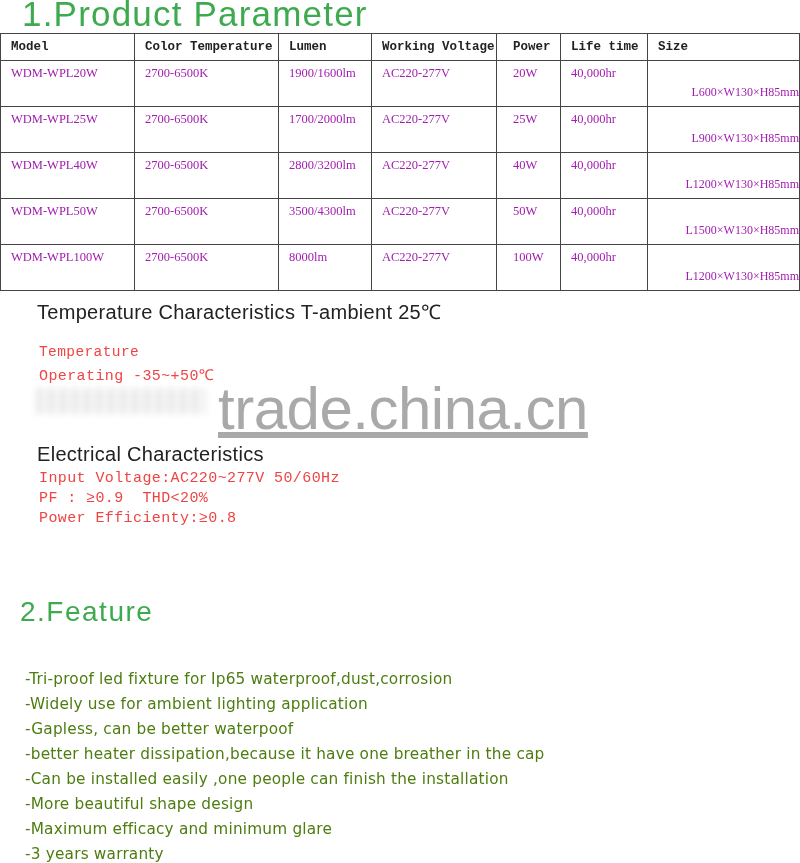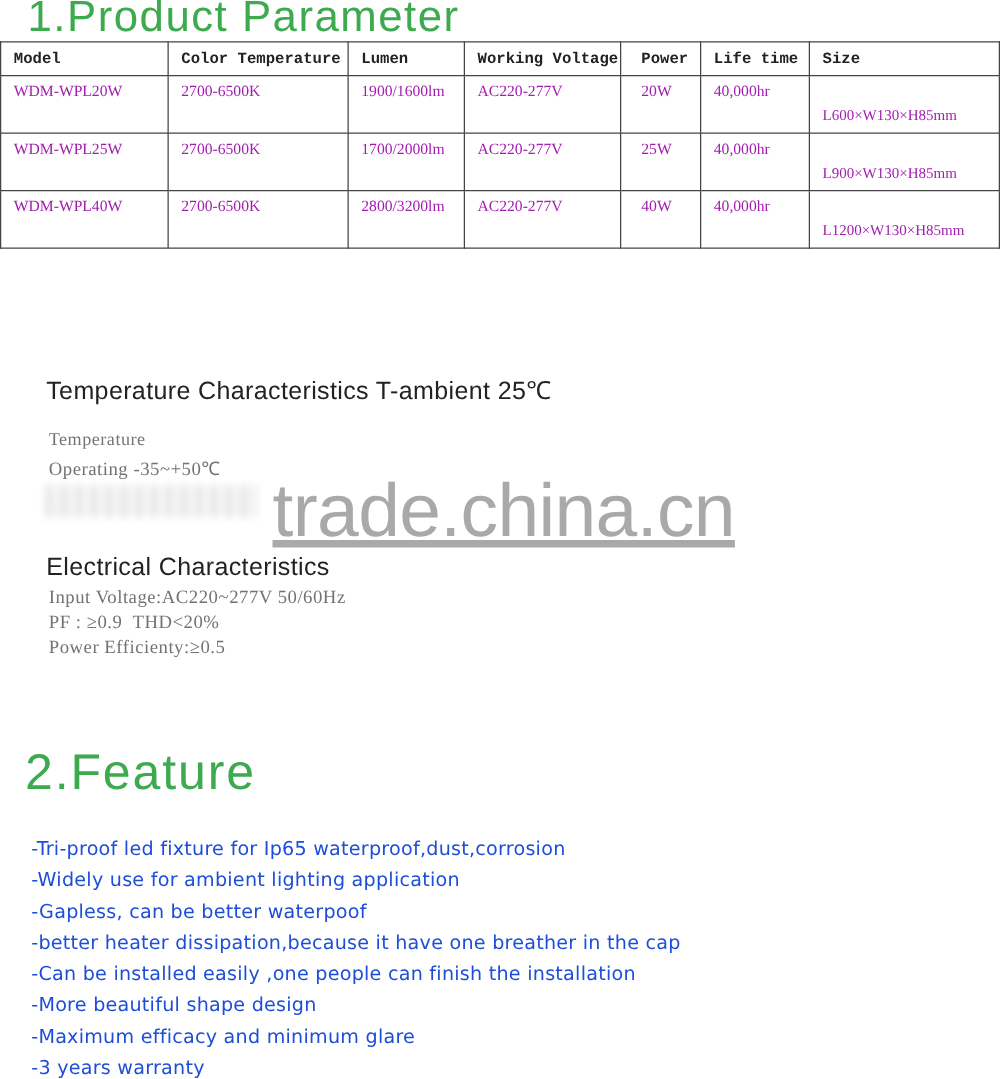--- a/index.html
+++ b/index.html
@@ -17,50 +17,50 @@
     border: 1.5px solid #444; padding: 0 0 0 10px; height: 27px;
     text-align: left; white-space: nowrap; overflow: hidden;
   }
   table.params th {
     font-family: Liberation Mono, monospace; font-weight: bold; font-size: 12.5px; color: #222;
     vertical-align: middle; height: 26px;
   }
   table.params td {
     font-family: "Liberation Serif", serif; font-size: 12.5px; color: #a21caf; vertical-align: top; padding-top: 5px;
   }
-  table.params td.size { vertical-align: middle; padding-top: 18px; font-size: 12px; }
+  table.params td.size { vertical-align: middle; padding-top: 18px; font-size: 12px; text-align: right; }
   table.params th.pw { padding-left: 16px; }
   table.params td.pw { padding-left: 16px; }
 
   .sec-title {
     position: absolute; font-family: "Liberation Sans", sans-serif; font-size: 20px; color: #222;
     letter-spacing: 0.3px; white-space: nowrap;
   }
   .sec-line {
-    position: absolute; font-family: Liberation Serif, serif; font-size: 15px; color: #737373;
+    position: absolute; font-family: Liberation Mono, monospace; font-size: 15px; color: #ef4444;
     letter-spacing: 0.4px; white-space: nowrap;
   }
   .blur {
     position: absolute; left: 36px; top: 388px; width: 170px; height: 26px;
     background: repeating-linear-gradient(90deg, #e6e6e6 0 6px, #f7f7f7 6px 12px);
     filter: blur(3px); opacity: 0.9;
   }
   .watermark {
     position: absolute; left: 218px; top: 374px;
     font-family: "Liberation Sans", sans-serif; font-size: 60px; color: #a9a9a9;
     letter-spacing: -0.5px; white-space: nowrap; text-decoration: underline;
   }
   .h2 {
     position: absolute; left: 20px; top: 596px;
-    font-family: "Liberation Sans", sans-serif; font-size: 40px; color: #3daa4f;
+    font-family: "Liberation Sans", sans-serif; font-size: 28px; color: #3daa4f;
     letter-spacing: 1.5px; white-space: nowrap;
   }
   .features { position: absolute; left: 25px; top: 667px; margin: 0; padding: 0; list-style: none; }
   .features li {
-    font-family: "DejaVu Sans", sans-serif; font-size: 15.3px; color: #1d4ed8; height: 25px; line-height: 24px;
+    font-family: "DejaVu Sans", sans-serif; font-size: 15.3px; color: #4d7c0f; height: 25px; line-height: 24px;
     white-space: nowrap; letter-spacing: 0.2px;
   }
 </style>
 </head>
 <body>
 
 <div class="h1">1.Product Parameter</div>
 
 <table class="params">
   <colgroup>
@@ -104,34 +104,52 @@
     </tr>
     <tr>
       <td>WDM-WPL40W</td>
       <td>2700-6500K</td>
       <td>2800/3200lm</td>
       <td>AC220-277V</td>
       <td class="pw">40W</td>
       <td>40,000hr</td>
       <td class="size">L1200×W130×H85mm</td>
     </tr>
+    <tr>
+      <td>WDM-WPL50W</td>
+      <td>2700-6500K</td>
+      <td>3500/4300lm</td>
+      <td>AC220-277V</td>
+      <td class="pw">50W</td>
+      <td>40,000hr</td>
+      <td class="size">L1500×W130×H85mm</td>
+    </tr>
+    <tr>
+      <td>WDM-WPL100W</td>
+      <td>2700-6500K</td>
+      <td>8000lm</td>
+      <td>AC220-277V</td>
+      <td class="pw">100W</td>
+      <td>40,000hr</td>
+      <td class="size">L1200×W130×H85mm</td>
+    </tr>
   </tbody>
 </table>
 
 <div class="sec-title" style="left:37px; top:298px;">Temperature Characteristics T-ambient 25℃</div>
 <div class="sec-line" style="left:39px; top:344px; font-size:14.5px;">Temperature</div>
 <div class="sec-line" style="left:39px; top:364px; font-size:15px;text-align:center;">Operating -35~+50℃</div>
 
 <div class="blur"></div>
 <div class="watermark">trade.china.cn</div>
 
 <div class="sec-title" style="left:37px; top:443px;">Electrical Characteristics</div>
 <div class="sec-line" style="left:39px; top:470px;">Input Voltage:AC220~277V 50/60Hz</div>
 <div class="sec-line" style="left:39px; top:490px; white-space:pre;">PF : ≥0.9  THD&lt;20%</div>
-<div class="sec-line" style="left:39px; top:510px;">Power Efficienty:≥0.5</div>
+<div class="sec-line" style="left:39px; top:510px;">Power Efficienty:≥0.8</div>
 
 <div class="h2">2.Feature</div>
 
 <ul class="features">
   <li>-Tri-proof led fixture for Ip65 waterproof,dust,corrosion</li>
   <li>-Widely use for ambient lighting application</li>
   <li>-Gapless, can be better waterpoof</li>
   <li>-better heater dissipation,because it have one breather in the cap</li>
   <li>-Can be installed easily ,one people can finish the installation</li>
   <li>-More beautiful shape design</li>

